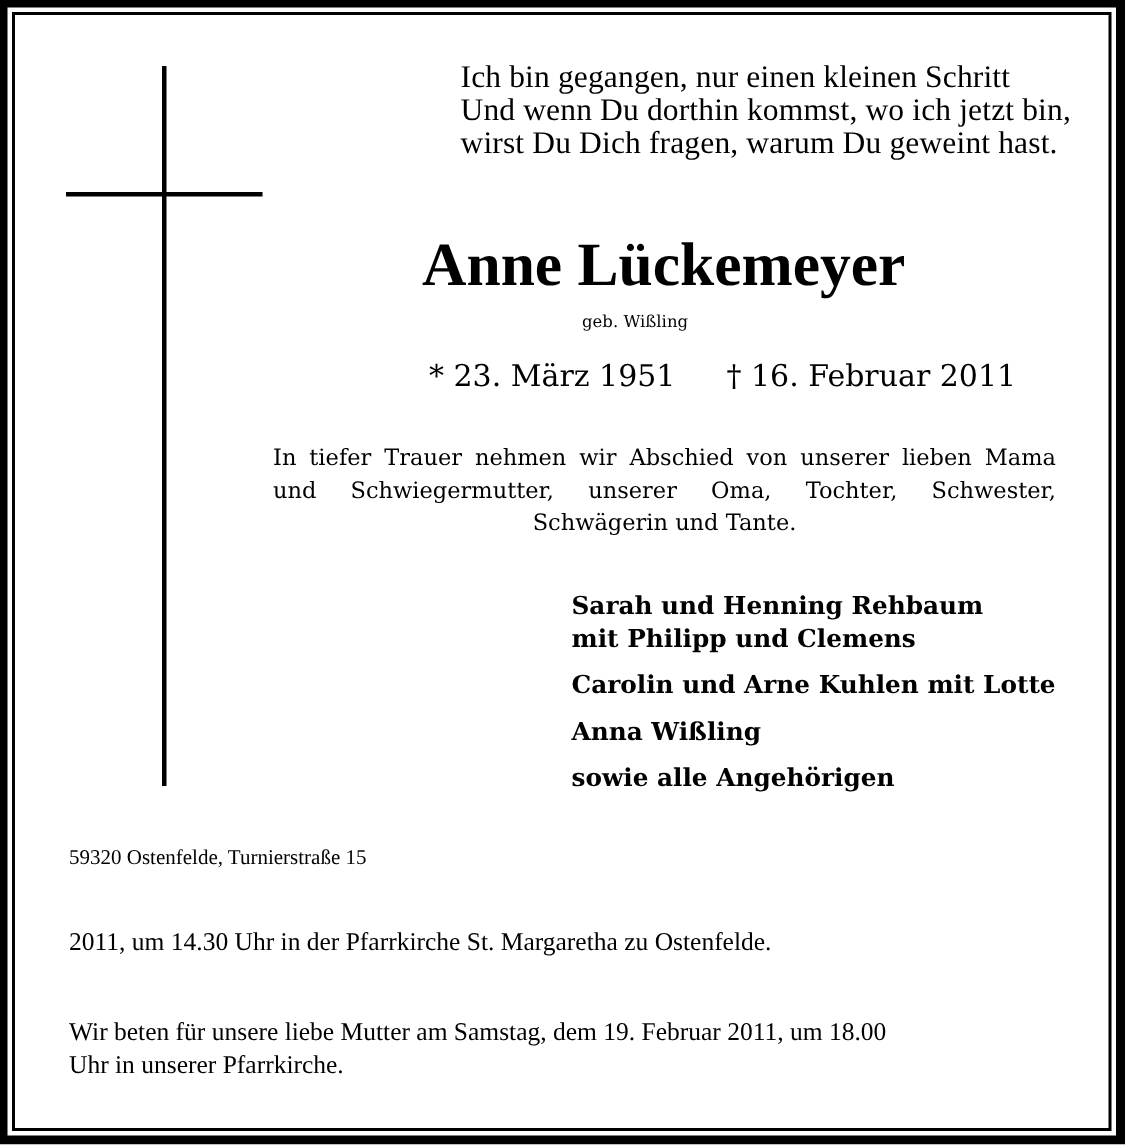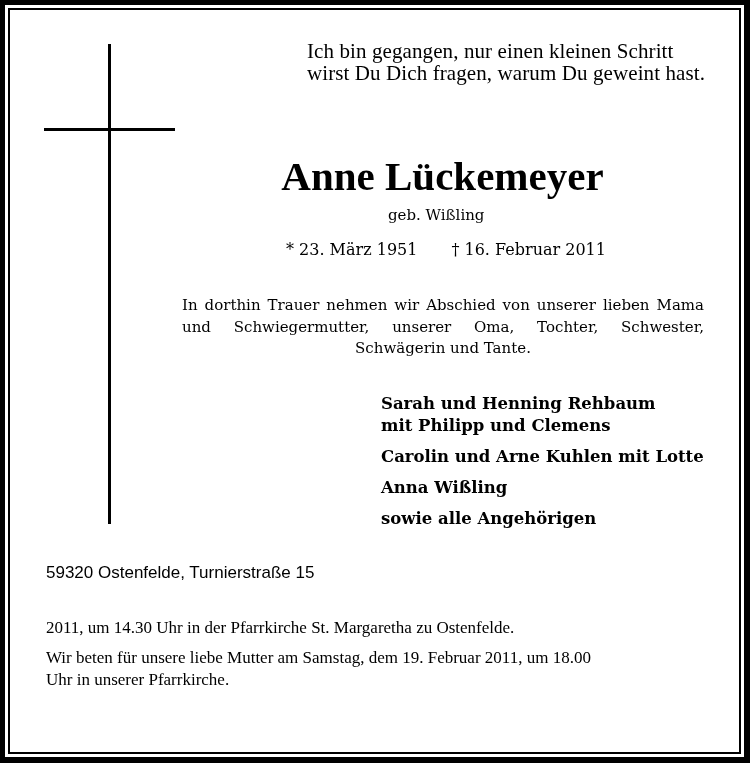--- a/index.html
+++ b/index.html
@@ -4,56 +4,57 @@
   <style>
     html, body { margin: 0; padding: 0; background: #ffffff; }
     body { width: 750px; height: 763px; position: relative; overflow: hidden; font-family: "DejaVu Serif", "Liberation Serif", serif; color: #000; }
     .frame-outer { position: absolute; left: 0; top: 0; width: 750px; height: 763px; box-sizing: border-box; border: 5px solid #000; border-right-width: 6px; border-bottom-width: 6px; }
     .frame-inner { position: absolute; left: 8px; top: 8px; right: 9px; bottom: 9px; border: 2px solid #000; }
     .cross-v { position: absolute; left: 108px; top: 44px; width: 3px; height: 480px; background: #000; }
     .cross-h { position: absolute; left: 44px; top: 128px; width: 131px; height: 3px; background: #000; }
     .poem { position: absolute; left: 307px; top: 40px; font-family: "Liberation Serif", serif; font-size: 21px; line-height: 22px; letter-spacing: 0.1px; }
     .poem div { white-space: nowrap; }
     .name { position: absolute; left: 0; width: 885px; top: 152px; text-align: center; font-family: "Liberation Serif", serif; font-weight: bold; font-size: 41px; line-height: 48px; }
-    .maiden { position: absolute; left: 388px; top: 205px; font-family: "DejaVu Serif", serif; font-size: 15px; line-height: 20px; }
-    .dates { position: absolute; left: 286px; top: 240px; font-family: "DejaVu Serif", serif; font-size: 16px; line-height: 20px; white-space: pre; }
+    .maiden { position: absolute; left: 388px; top: 205px; font-family: "DejaVu Serif", serif; font-size: 11px; line-height: 20px; }
+    .dates { position: absolute; left: 286px; top: 240px; font-family: "DejaVu Serif", serif; font-size: 20px; line-height: 20px; white-space: pre; }
     .dates span.gap { display: inline-block; width: 34px; }
     .mourning { position: absolute; left: 182px; top: 295px; width: 522px; font-family: "DejaVu Serif", serif; font-size: 15px; line-height: 21.5px; text-align: justify; }
     .mourning div.l { text-align: justify; text-align-last: justify; white-space: nowrap; }
     .mourning div.last { text-align: center; }
     .family { position: absolute; left: 381px; top: 393px; font-family: "DejaVu Serif", serif; font-weight: bold; font-size: 16.5px; }
     .family .entry { line-height: 22px; margin-bottom: 9px; white-space: nowrap; }
-    .address { position: absolute; left: 46px; top: 562px; font-family: Liberation Sans, sans-serif; font-size: 17px; line-height: 22px; }
+    .address { position: absolute; left: 46px; top: 562px; font-family: Liberation Serif, serif; font-size: 14px; line-height: 22px; }
     .service { position: absolute; left: 46px; top: 617px; width: 660px; font-family: "Liberation Serif", serif; font-size: 17px; line-height: 22px; }
-    .prayer { position: absolute; left: 46px; top: 647px; width: 660px; font-family: "Liberation Serif", serif; font-size: 17px; line-height: 22px; }
+    .prayer { position: absolute; left: 46px; top: 677px; width: 660px; font-family: "Liberation Serif", serif; font-size: 17px; line-height: 22px; }
     .service div, .prayer div { white-space: nowrap; }
   </style>
 </head>
 <body>
 
 <div class="frame-outer"></div>
 <div class="frame-inner"></div>
 
 <div>
   <div class="cross-v"></div>
   <div class="cross-h"></div>
 </div>
 
 <div class="poem">
   <div>Ich bin gegangen, nur einen kleinen Schritt</div>
+  <div>Und wenn Du dorthin kommst, wo ich jetzt bin,</div>
   <div>wirst Du Dich fragen, warum Du geweint hast.</div>
 </div>
 
 <div class="name">Anne Lückemeyer</div>
 <div class="maiden">geb. Wißling</div>
 
 <div class="dates"><span>* 23. März 1951</span><span class="gap"></span><span>† 16. Februar 2011</span></div>
 
 <div class="mourning">
-  <div class="l">In dorthin Trauer nehmen wir Abschied von unserer lieben Mama</div>
+  <div class="l">In tiefer Trauer nehmen wir Abschied von unserer lieben Mama</div>
   <div class="l">und Schwiegermutter, unserer Oma, Tochter, Schwester,</div>
   <div class="last">Schwägerin und Tante.</div>
 </div>
 
 <div class="family">
   <div class="entry">
     <div>Sarah und Henning Rehbaum</div>
     <div>mit Philipp und Clemens</div>
   </div>
   <div class="entry">

